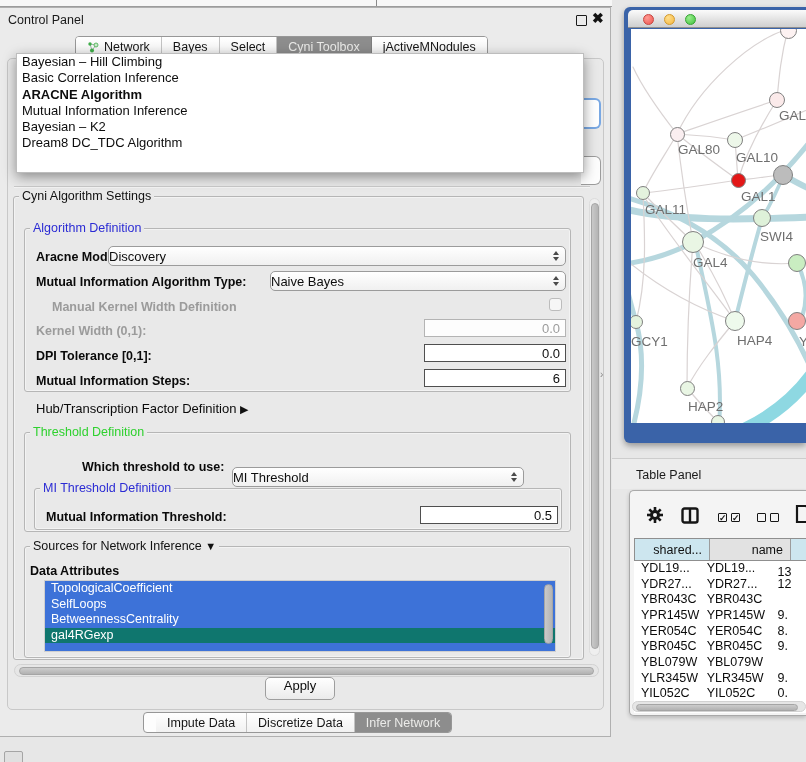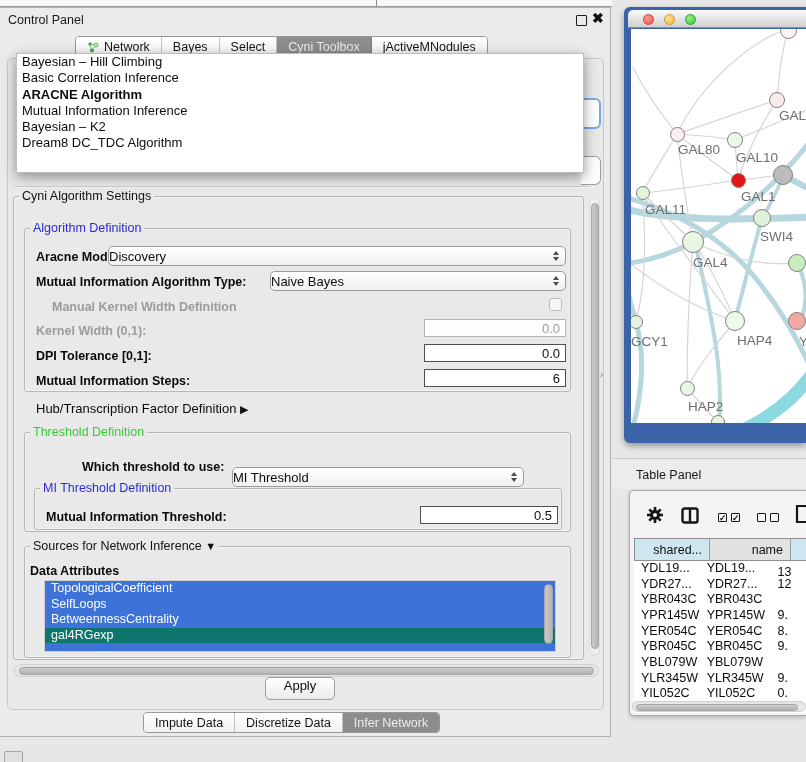--- a/index.html
+++ b/index.html
@@ -231,21 +231,21 @@
   <div class="sb-thumb" style="left:544px;top:584px;width:9px;height:60px;"></div>
 
   <div class="sb-track-h" style="left:14px;top:664px;width:585px;height:13px;">
     <div class="sb-thumb-h" style="left:4px;top:2px;width:575px;height:8px;"></div>
   </div>
 
   <div class="btn" style="left:265px;top:677px;width:68px;height:21px;">
     <span>Apply</span>
   </div>
 
-  <div id="bottom-tabs" class="seg" style="left:143px;top:712px;">
+  <div id="bottom-tabs" class="seg" style="left:143px;top:712px;padding-left:12px;">
       <div class="tb">
         <span>Impute Data</span>
       </div>
       <div class="tb">
         <span>Discretize Data</span>
       </div>
       <div class="tb sel">
         <span>Infer Network</span>
       </div>
     </div>

